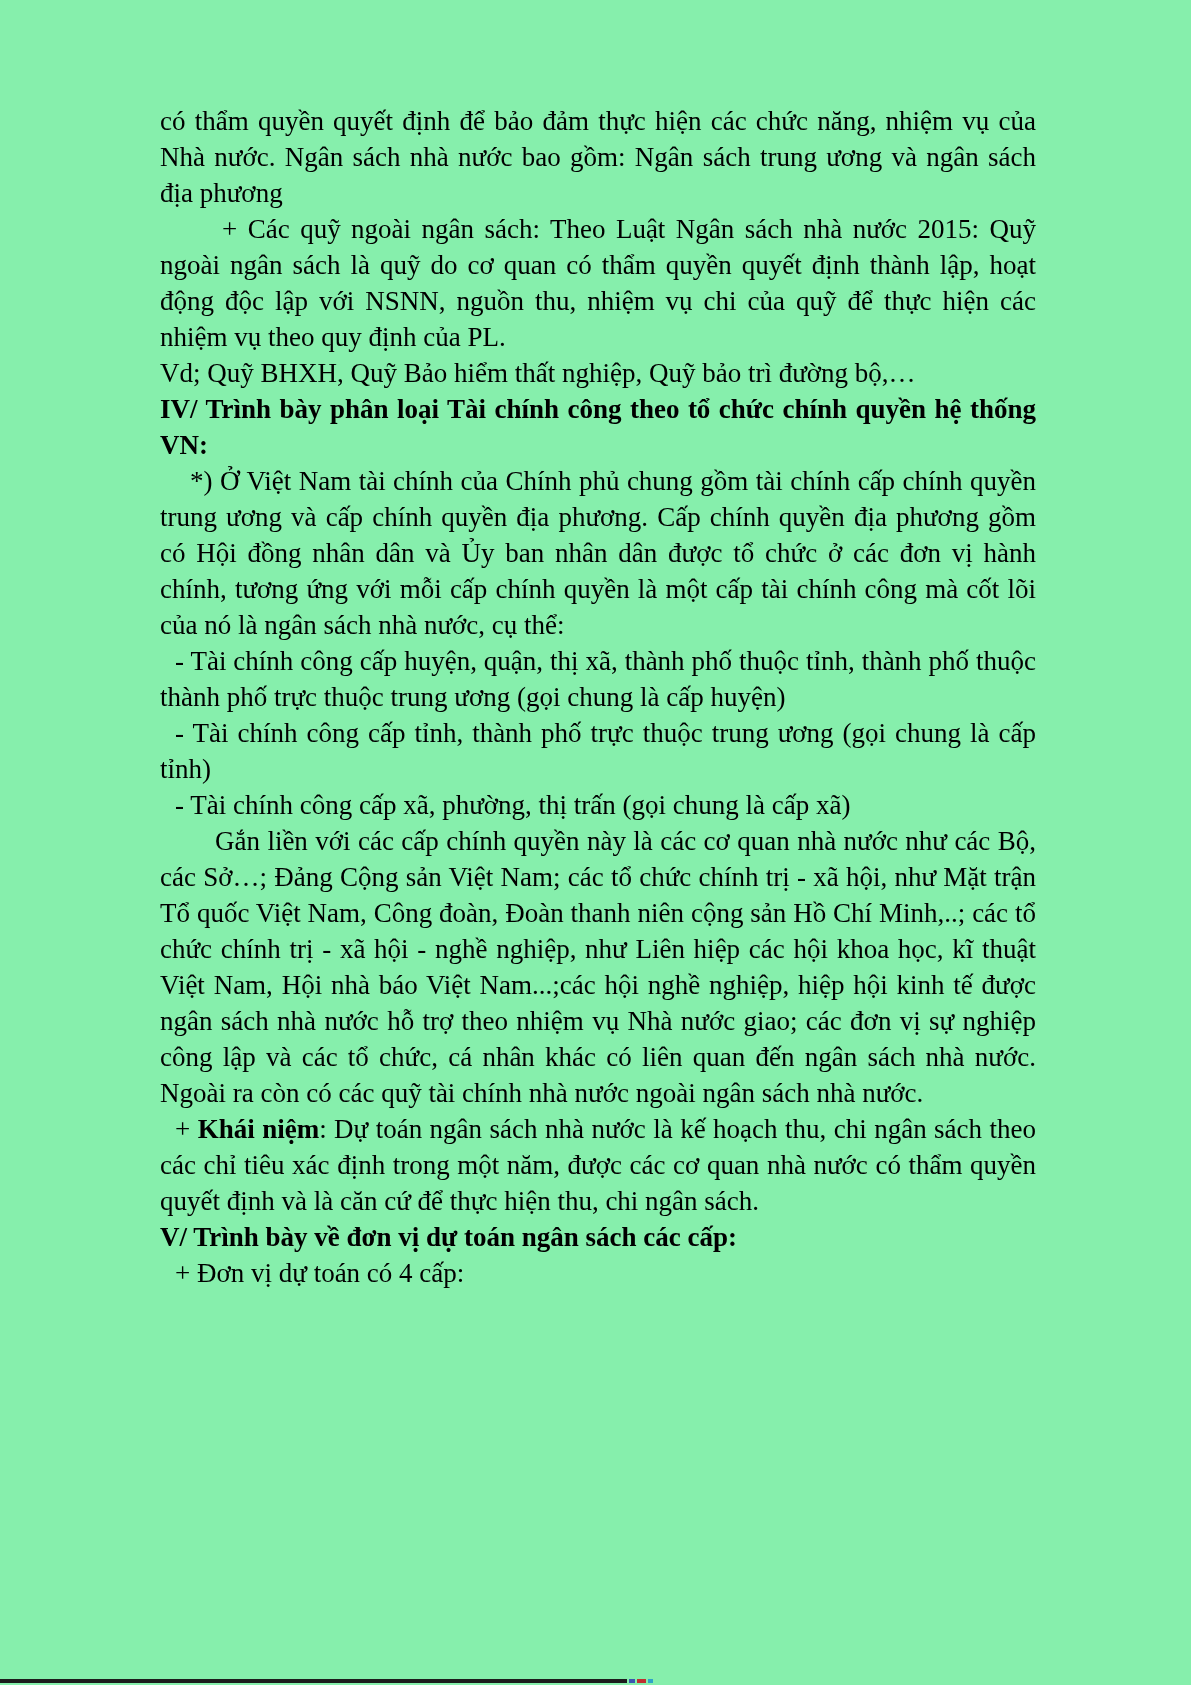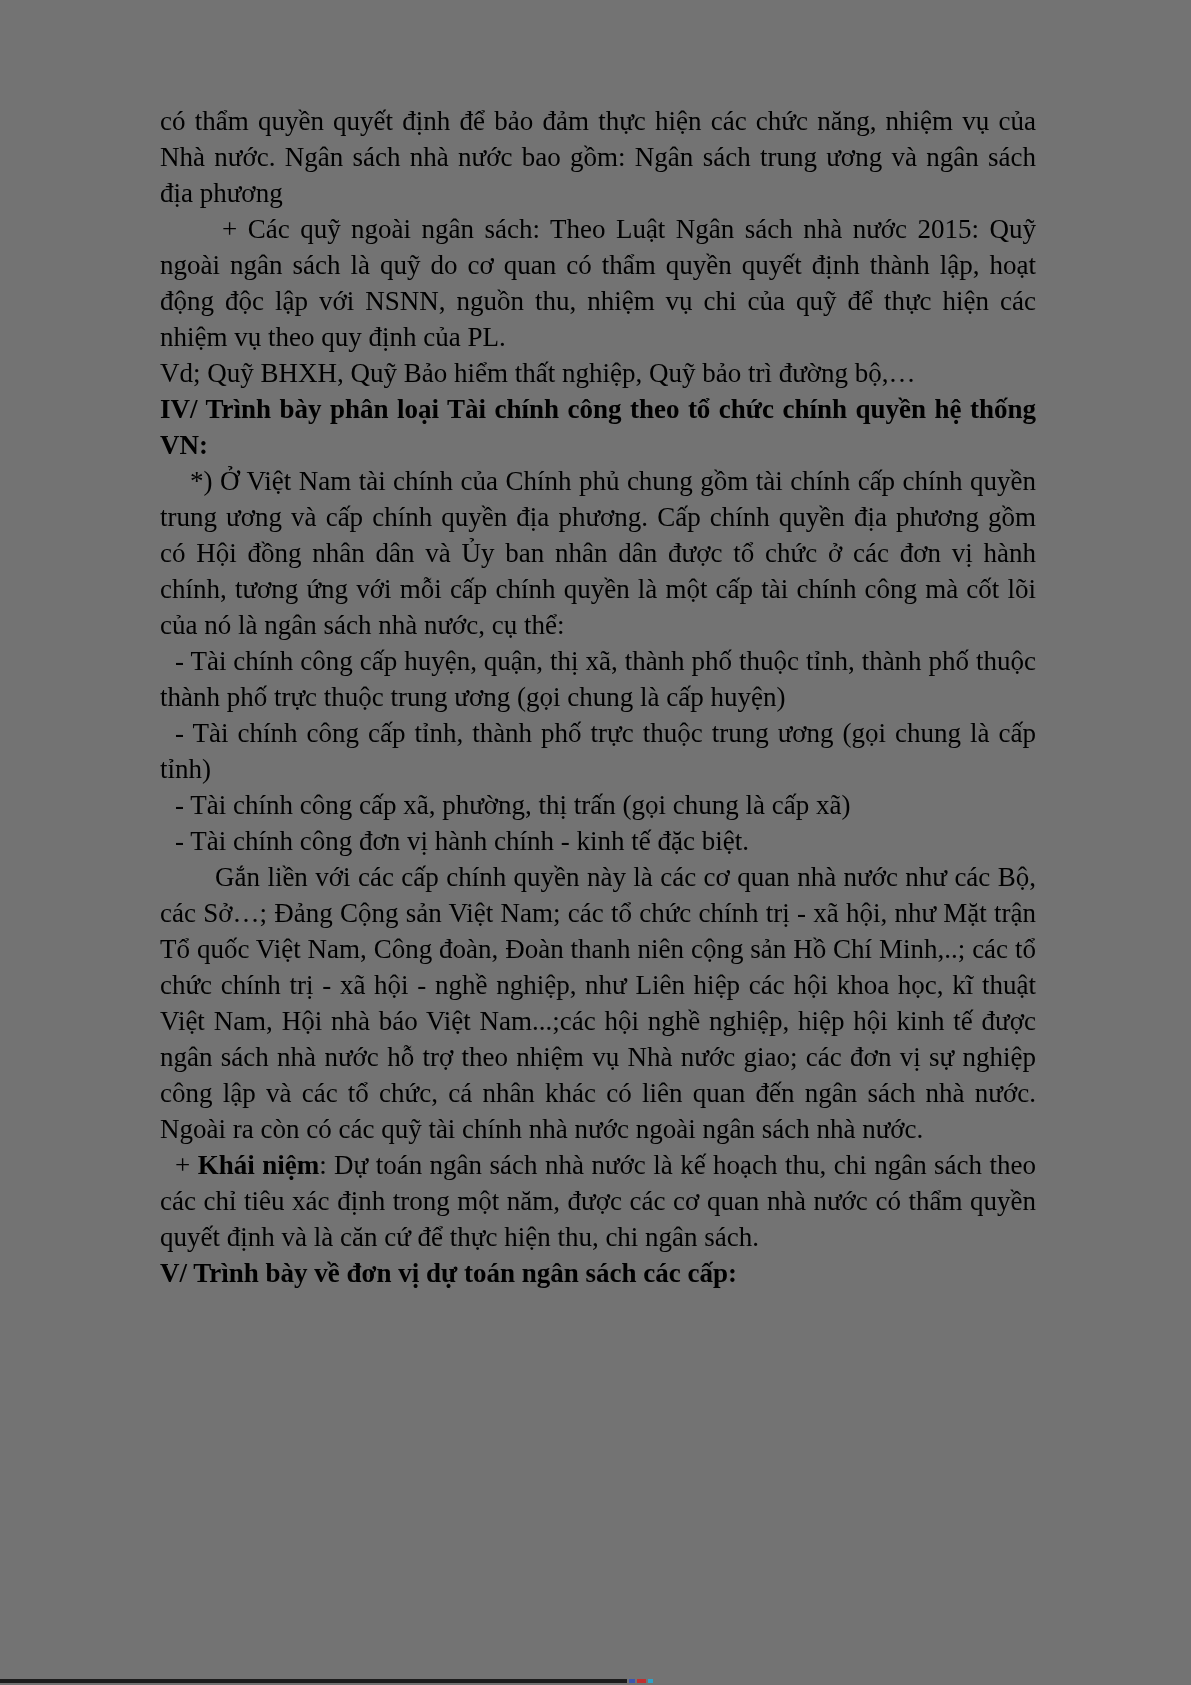--- a/index.html
+++ b/index.html
@@ -4,21 +4,21 @@
 <style>
   html, body {
     margin: 0;
     padding: 0;
     background: #ffffff;
   }
   .page {
     position: relative;
     width: 1191px;
     height: 1685px;
-    background: #737373;
+    background: #86efac;
     overflow: hidden;
     font-family: "Liberation Serif", "DejaVu Serif", serif;
     color: #000000;
   }
   .content {
     position: absolute;
     left: 160px;
     top: 103px;
     width: 876px;
     font-size: 27px;
@@ -54,24 +54,24 @@
 <div class="page">
   <div class="content" id="content">
       <p style="text-indent: 0px;"><span>có thẩm quyền quyết định để bảo đảm thực hiện các chức năng, nhiệm vụ của Nhà nước. Ngân sách nhà nước bao gồm: Ngân sách trung ương và ngân sách địa phương</span></p>
       <p class="gap" style="text-indent: 62px;"><span>+ Các quỹ ngoài ngân sách: Theo Luật Ngân sách nhà nước 2015: Quỹ ngoài ngân sách là quỹ do cơ quan có thẩm quyền quyết định thành lập, hoạt động độc lập với NSNN, nguồn thu, nhiệm vụ chi của quỹ để thực hiện các nhiệm vụ theo quy định của PL.</span></p>
       <p class="gap" style="text-indent: 0px;"><span>Vd; Quỹ BHXH, Quỹ Bảo hiểm thất nghiệp, Quỹ bảo trì đường bộ,…</span></p>
       <p class="gap" style="text-indent: 0px;"><span class="b">IV/ Trình bày phân loại Tài chính công theo tổ chức chính quyền hệ thống VN:</span></p>
       <p class="gap" style="text-indent: 30px;"><span>*) Ở Việt Nam tài chính của Chính phủ chung gồm tài chính cấp chính quyền trung ương và cấp chính quyền địa phương. Cấp chính quyền địa phương gồm có Hội đồng nhân dân và Ủy ban nhân dân được tổ chức ở các đơn vị hành chính, tương ứng với mỗi cấp chính quyền là một cấp tài chính công mà cốt lõi của nó là ngân sách nhà nước, cụ thể:</span></p>
       <p style="text-indent: 15px;"><span>- Tài chính công cấp huyện, quận, thị xã, thành phố thuộc tỉnh, thành phố thuộc thành phố trực thuộc trung ương (gọi chung là cấp huyện)</span></p>
       <p style="text-indent: 15px;"><span>- Tài chính công cấp tỉnh, thành phố trực thuộc trung ương (gọi chung là cấp tỉnh)</span></p>
       <p class="gap" style="text-indent: 15px;"><span>- Tài chính công cấp xã, phường, thị trấn (gọi chung là cấp xã)</span></p>
-      <p style="text-indent: 15px;"><span>- Tài chính công đơn vị hành chính - kinh tế đặc biệt.</span></p>
       <p style="text-indent: 55px;"><span>Gắn liền với các cấp chính quyền này là các cơ quan nhà nước như các Bộ, các Sở…; Đảng Cộng sản Việt Nam; các tổ chức chính trị - xã hội, như Mặt trận Tổ quốc Việt Nam, Công đoàn, Đoàn thanh niên cộng sản Hồ Chí Minh,..; các tổ chức chính trị - xã hội - nghề nghiệp, như Liên hiệp các hội khoa học, kĩ thuật Việt Nam, Hội nhà báo Việt Nam...;các hội nghề nghiệp, hiệp hội kinh tế được ngân sách nhà nước hỗ trợ theo nhiệm vụ Nhà nước giao; các đơn vị sự nghiệp công lập và các tổ chức, cá nhân khác có liên quan đến ngân sách nhà nước. Ngoài ra còn có các quỹ tài chính nhà nước ngoài ngân sách nhà nước.</span></p>
       <p class="gap" style="text-indent: 15px;"><span>+ </span><span class="b">Khái niệm</span><span>: Dự toán ngân sách nhà nước là kế hoạch thu, chi ngân sách theo các chỉ tiêu xác định trong một năm, được các cơ quan nhà nước có thẩm quyền quyết định và là căn cứ để thực hiện thu, chi ngân sách.</span></p>
       <p class="gap" style="text-indent: 0px;"><span class="b">V/ Trình bày về đơn vị dự toán ngân sách các cấp:</span></p>
+      <p class="gap" style="text-indent: 15px;"><span>+ Đơn vị dự toán có 4 cấp:</span></p>
     </div>
   <div class="bottom-artifact">
     <div class="bar" id="artifact-bar" style="background: rgb(28, 28, 28); width: 627px;"></div>
   <span class="chip" style="left: 629px; width: 6px; background: rgb(58, 86, 176);"></span>
       <span class="chip" style="left: 637px; width: 9px; background: rgb(192, 48, 48);"></span>
       <span class="chip" style="left: 648px; width: 5px; background: rgb(47, 163, 201);"></span>
     </div>
 </div>
 
 </body></html>

